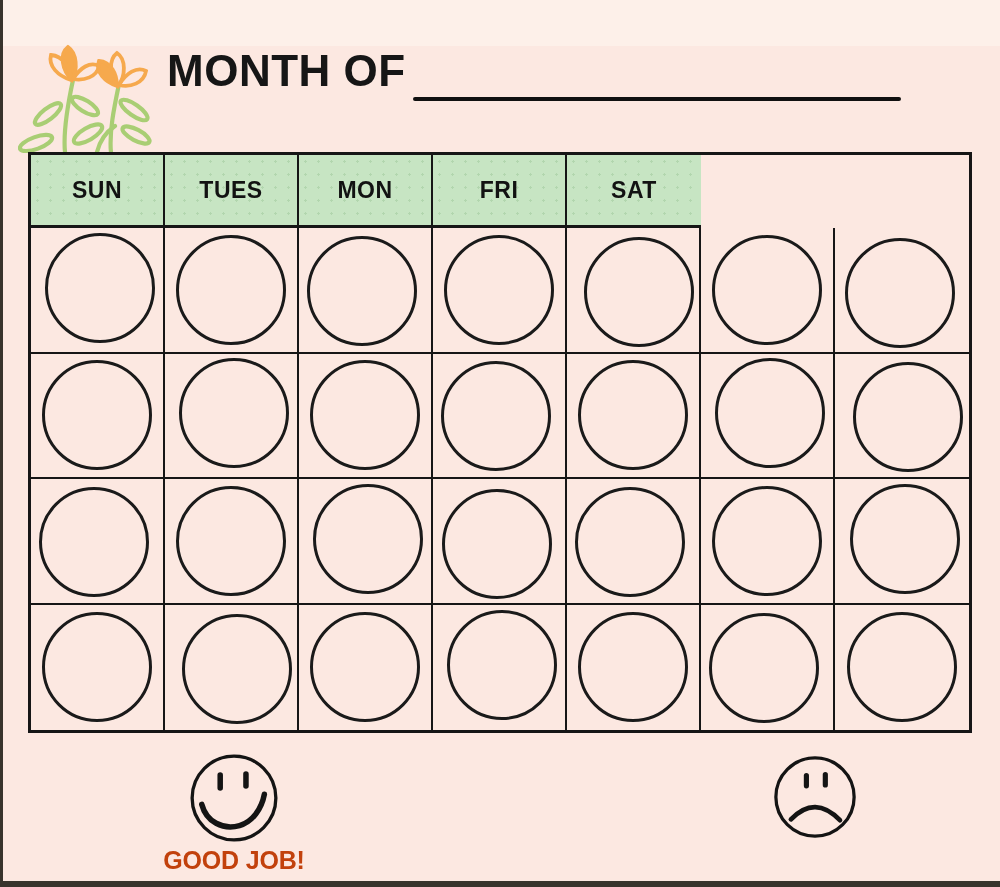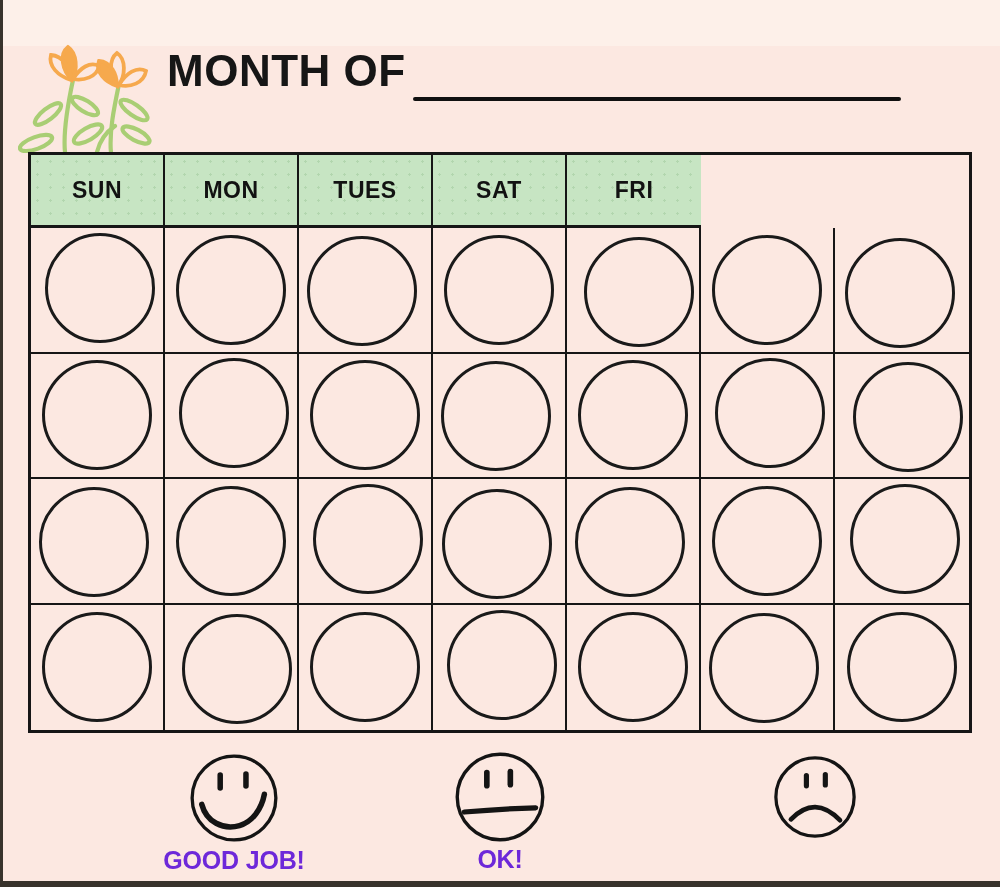--- a/index.html
+++ b/index.html
@@ -82,21 +82,21 @@
   .body-cell:nth-child(9n+5) .day-circle{transform:translate(6px,2px);}
   .body-cell:nth-child(11n+7) .day-circle{transform:translate(-2px,3px);}
   
   .legend-item{
     position:absolute;display:flex;flex-direction:column;align-items:center;
   }
   .legend-item.good{left:114px;top:752px;width:240px;}
   .legend-item.ok{left:430px;top:750px;width:140px;}
   .legend-item.try{left:645px;top:754px;width:340px;}
   .legend-label{
-    color:#6d28d9;font-size:25px;font-weight:600;letter-spacing:-0.2px;
+    color:#c2410c;font-size:25px;font-weight:600;letter-spacing:-0.2px;
     white-space:nowrap;
   }
   .legend-item.good .legend-label{margin-top:2px;}
   .legend-item.ok .legend-label{margin-top:1px;}
   .legend-item.try .legend-label{margin-top:5px;}
   .face{display:block;}
 </style>
 </head>
 <body>
 
@@ -125,24 +125,24 @@
       <path d="M101,45 C108,33 119,26 128,31 C126,43 112,48 101,45 Z" fill="none"></path>
     </g>
   </svg>
 
   <h1 class="page-title">MONTH OF</h1>
   <div class="month-line"></div>
 
   <div class="calendar">
     <div class="cal-header" id="cal-header">
         <div class="head-cell">SUN</div>
+        <div class="head-cell">TUES</div>
         <div class="head-cell">MON</div>
-        <div class="head-cell">TUES</div>
+        <div class="head-cell">FRI</div>
         <div class="head-cell">SAT</div>
-        <div class="head-cell">FRI</div>
       </div>
     <div class="cal-body" id="cal-body">
         <div class="body-cell">
           <div class="day-circle"></div>
         </div>
         <div class="body-cell">
           <div class="day-circle"></div>
         </div>
         <div class="body-cell">
           <div class="day-circle"></div>
@@ -228,29 +228,20 @@
   <div class="legend-item good">
     <svg class="face" width="92" height="92" viewBox="0 0 100 100">
       <circle cx="50" cy="50" r="45.5" fill="none" stroke="#141414" stroke-width="3.6"></circle>
       <path d="M35,25 L35,39" stroke="#141414" stroke-width="6" stroke-linecap="round"></path>
       <path d="M63,24 L63,37" stroke="#141414" stroke-width="6" stroke-linecap="round"></path>
       <path d="M15,57 C20,76 38,85 56,80 C70,76 80,62 83,46" fill="none" stroke="#141414" stroke-width="6" stroke-linecap="round"></path>
     </svg>
     <div class="legend-label">GOOD JOB!</div>
   </div>
 
-  <div class="legend-item ok">
-    <svg class="face" width="94" height="94" viewBox="0 0 100 100">
-      <circle cx="50" cy="50" r="45.5" fill="none" stroke="#141414" stroke-width="3.6"></circle>
-      <path d="M36,24 L36,38" stroke="#141414" stroke-width="6" stroke-linecap="round"></path>
-      <path d="M61,23 L61,37" stroke="#141414" stroke-width="6" stroke-linecap="round"></path>
-      <path d="M12,66 Q50,62.5 88,61.5" fill="none" stroke="#141414" stroke-width="5.5" stroke-linecap="round"></path>
-    </svg>
-    <div class="legend-label">OK!</div>
-  </div>
 
   <div class="legend-item try">
     <svg class="face" width="86" height="86" viewBox="0 0 100 100">
       <circle cx="50" cy="50" r="45.5" fill="none" stroke="#141414" stroke-width="3.8"></circle>
       <path d="M40,25 L40,37" stroke="#141414" stroke-width="6" stroke-linecap="round"></path>
       <path d="M62,24 L62,36" stroke="#141414" stroke-width="6" stroke-linecap="round"></path>
       <path d="M22,76 Q50,47 79,77" fill="none" stroke="#141414" stroke-width="5.5" stroke-linecap="round"></path>
     </svg>
   </div>
 

